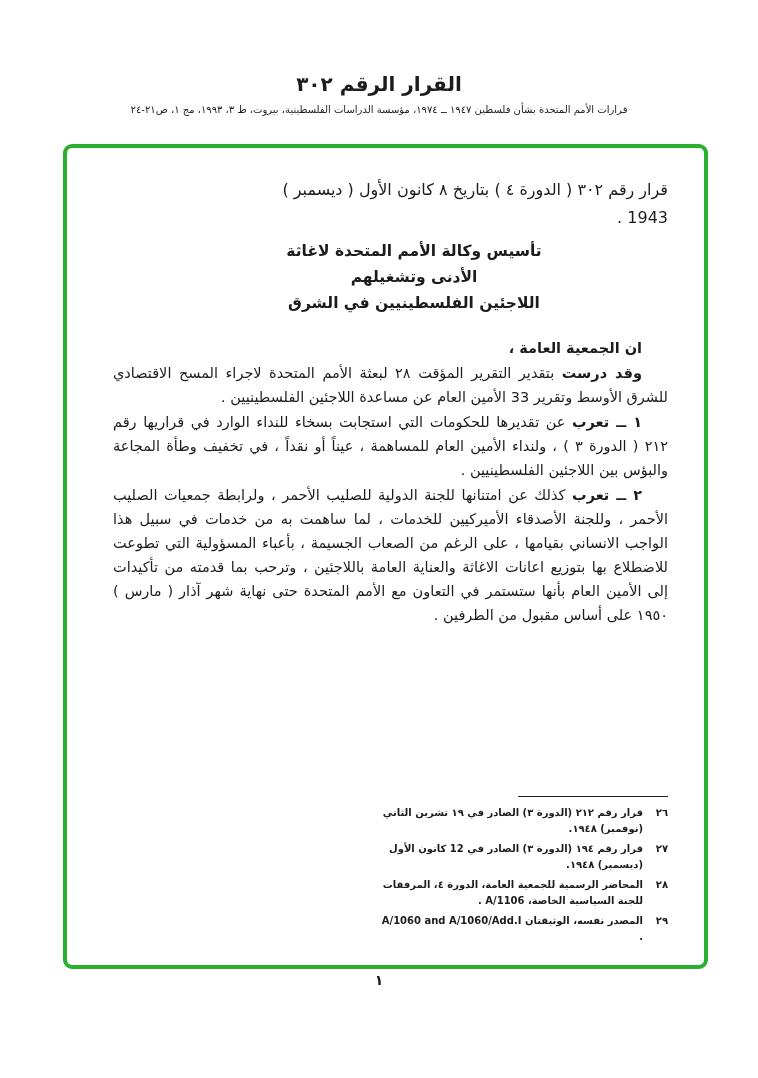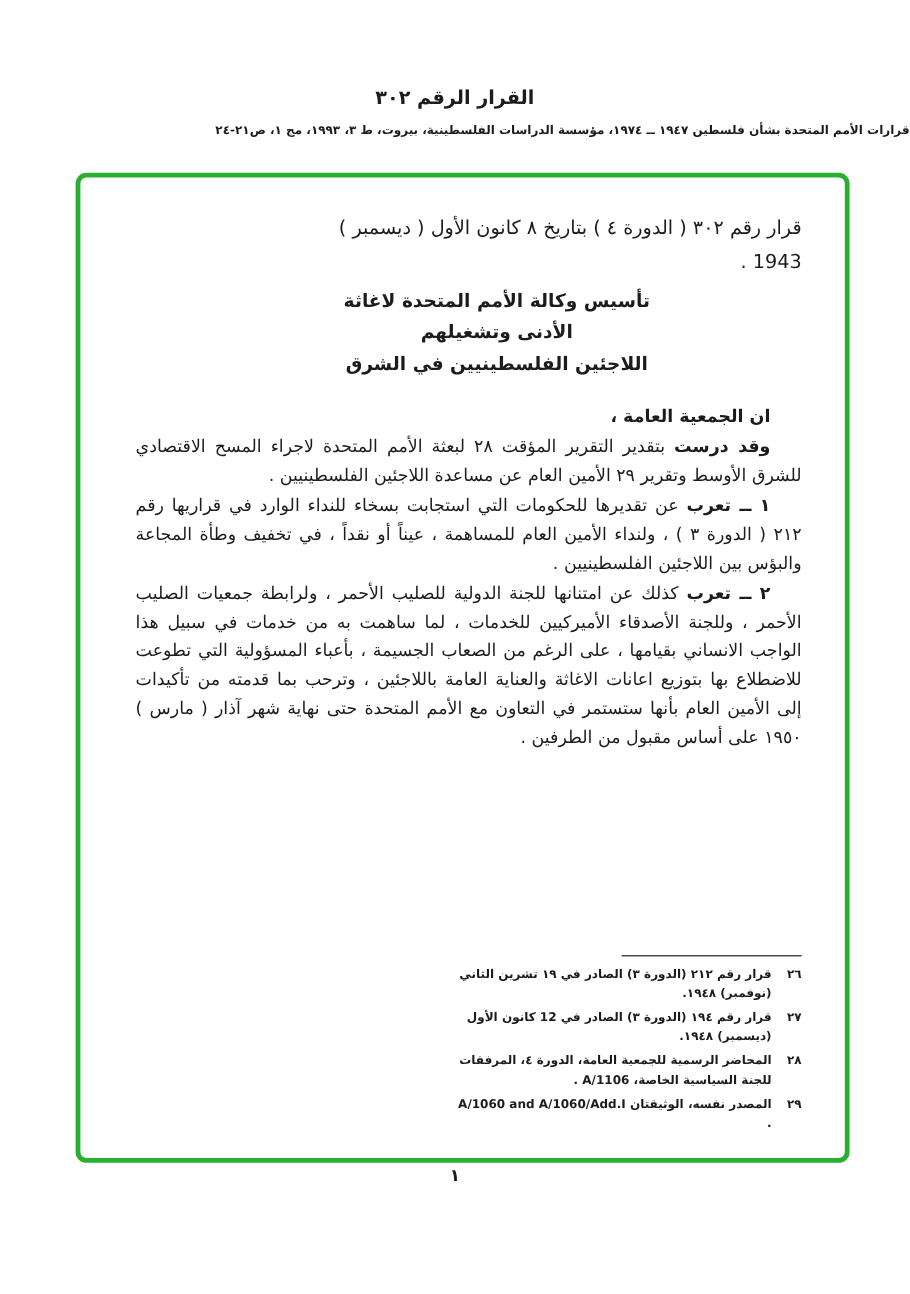--- a/index.html
+++ b/index.html
@@ -13,26 +13,26 @@
     font-family:"DejaVu Sans",sans-serif;
     color:var(--ink);
     position:relative;
     overflow:hidden;
   }
   .page{position:absolute;inset:0;background:#ffffff;overflow:hidden;}
 
   .title{
     position:absolute;top:72px;left:0;right:0;
     text-align:center;direction:rtl;
-    font-size:16px;font-weight:bold;letter-spacing:.5px;
+    font-size:20px;font-weight:bold;letter-spacing:.5px;
   }
   .citation{
     position:absolute;top:104px;left:0;right:0;
-    direction:rtl;
-    font-size:10px;font-weight:bold;
+    text-align:center;direction:rtl;
+    font-size:10px;font-weight:normal;
   }
 
   .green-box{
     position:absolute;left:63px;top:144px;
     width:637px;height:817px;
     border:4px solid var(--box-border);
     border-radius:9px;
     background:#ffffff;
     overflow:hidden;
   }
@@ -95,21 +95,21 @@
         <div>اللاجئين الفلسطينيين في الشرق</div>
       </div>
 
       <div class="res-body">
         <p class="para">
           <span class="lead">ان الجمعية العامة ،</span>
           <span></span>
         </p>
         <p class="para">
           <span class="lead">وقد درست</span>
-          <span>بتقدير التقرير المؤقت ٢٨ لبعثة الأمم المتحدة لاجراء المسح الاقتصادي للشرق الأوسط وتقرير ٢٩ الأمين العام عن مساعدة اللاجئين الفلسطينيين .</span>
+          <span>بتقدير التقرير المؤقت ٢٨ لبعثة الأمم المتحدة لاجراء المسح الاقتصادي للشرق الأوسط وتقرير 33 الأمين العام عن مساعدة اللاجئين الفلسطينيين .</span>
         </p>
         <p class="para">
           <span class="lead">١ ــ تعرب</span>
           <span>عن تقديرها للحكومات التي استجابت بسخاء للنداء الوارد في قراريها رقم ٢١٢ ( الدورة ٣ ) ، ولنداء الأمين العام للمساهمة ، عيناً أو نقداً ، في تخفيف وطأة المجاعة والبؤس بين اللاجئين الفلسطينيين .</span>
         </p>
         <p class="para">
           <span class="lead">٢ ــ تعرب</span>
           <span>كذلك عن امتنانها للجنة الدولية للصليب الأحمر ، ولرابطة جمعيات الصليب الأحمر ، وللجنة الأصدقاء الأميركيين للخدمات ، لما ساهمت به من خدمات في سبيل هذا الواجب الانساني بقيامها ، على الرغم من الصعاب الجسيمة ، بأعباء المسؤولية التي تطوعت للاضطلاع بها بتوزيع اعانات الاغاثة والعناية العامة باللاجئين ، وترحب بما قدمته من تأكيدات إلى الأمين العام بأنها ستستمر في التعاون مع الأمم المتحدة حتى نهاية شهر آذار ( مارس ) ١٩٥٠ على أساس مقبول من الطرفين .</span>
         </p>
       </div>

